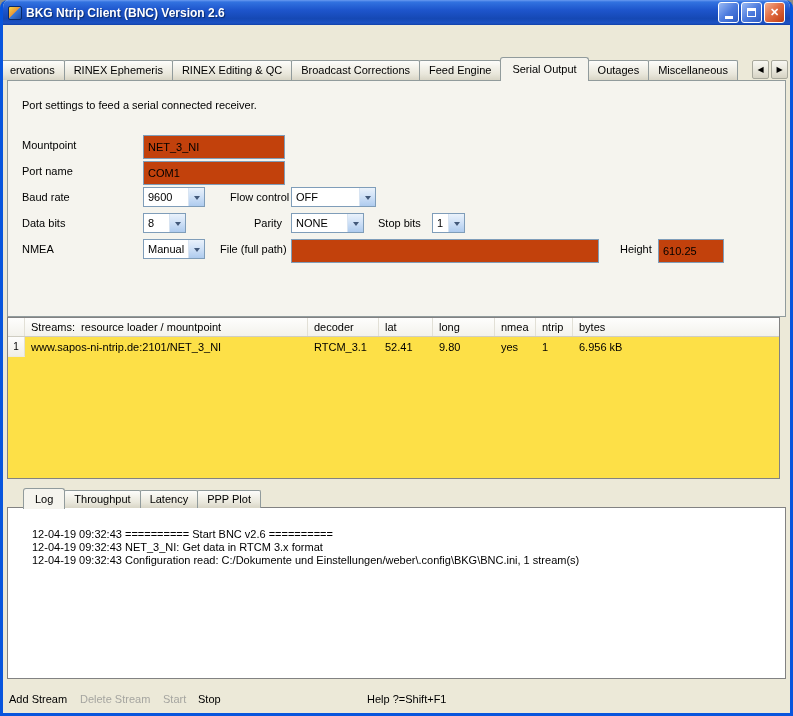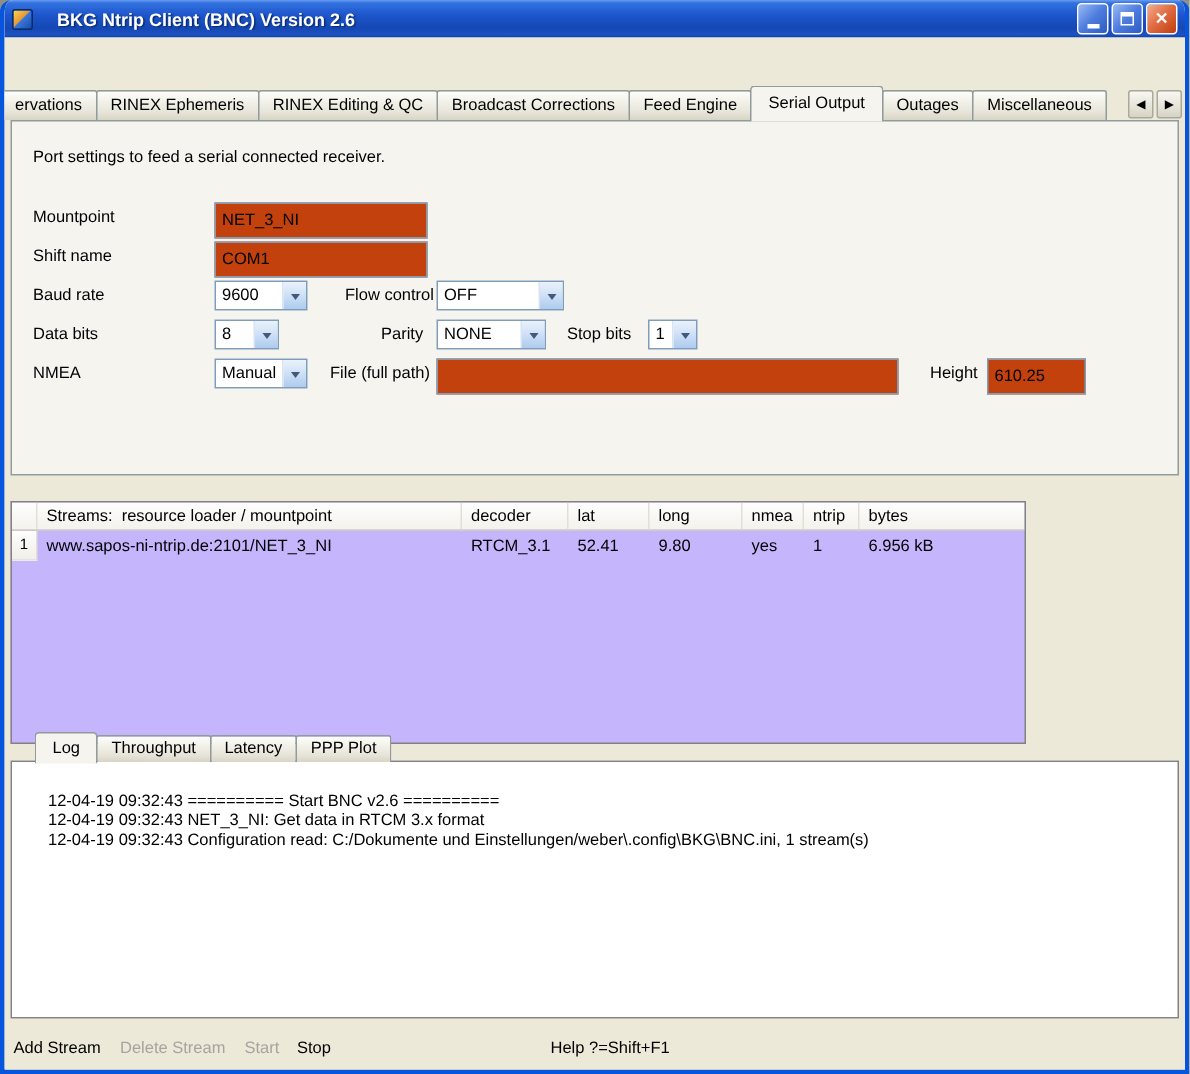--- a/index.html
+++ b/index.html
@@ -4,21 +4,21 @@
 <style>
   html,body{margin:0;padding:0;}
   body{background:#8f8f88;font-family:"Liberation Sans",sans-serif;}
   *{box-sizing:border-box;}
 
   .window{width:793px;height:716px;position:relative;background:#ECE9D8;
     border-left:3px solid #0855DD;border-right:3px solid #0855DD;border-bottom:3px solid #0855DD;
     border-radius:8px 8px 0 0;overflow:hidden;}
 
   
-  .titlebar{height:25px;border-radius:5px 5px 0 0;display:flex;align-items:center;padding:0 5px;gap:16px;
+  .titlebar{height:25px;border-radius:5px 5px 0 0;display:flex;align-items:center;padding:0 5px;gap:4px;
     background:linear-gradient(180deg,#6A9BF0 0%,#3272E0 8%,#1E55CC 40%,#1548B4 75%,#1C52C4 92%,#1140A8 100%);}
   .app-icon{width:14px;height:14px;border-radius:2px;flex:0 0 auto;
     background:linear-gradient(135deg,#F8D848 0%,#E89838 45%,#3878D8 50%,#1C4CA8 100%);
     border:1px solid #0A2A6A;}
   .title-text{flex:1;color:#fff;font-size:12px;font-weight:bold;text-shadow:1px 1px 1px #0A2A6A;
     white-space:nowrap;overflow:hidden;}
   .win-controls{display:flex;gap:2px;}
   .wbtn{width:21px;height:21px;border:1px solid #fff;border-radius:3px;display:flex;align-items:center;
     justify-content:center;color:#fff;font-size:11px;cursor:default;}
   .wbtn.min,.wbtn.max{background:linear-gradient(135deg,#9ABAF4 0%,#4E7CDE 50%,#2D5CC4 100%);}
@@ -66,22 +66,22 @@
   .lbl-baud{left:14px;top:106px;}        .cmb-baud{left:135px;top:106px;width:62px;}
   .lbl-flow{left:222px;top:106px;}       .cmb-flow{left:283px;top:106px;width:85px;}
   .lbl-databits{left:14px;top:132px;}    .cmb-databits{left:135px;top:132px;width:43px;}
   .lbl-parity{left:246px;top:132px;}     .cmb-parity{left:283px;top:132px;width:73px;}
   .lbl-stopbits{left:370px;top:132px;}   .cmb-stopbits{left:424px;top:132px;width:33px;}
   .lbl-nmea{left:14px;top:158px;}        .cmb-nmea{left:135px;top:158px;width:62px;}
   .lbl-filepath{left:212px;top:158px;}   .fld-filepath{left:283px;top:158px;width:308px;}
   .lbl-height{left:612px;top:158px;}     .fld-height{left:650px;top:158px;width:66px;}
 
   
-  .streams{position:absolute;top:292px;left:4px;width:677px;height:162px;background:#c4b5fd;
-    border:1px solid #828282;overflow:hidden;margin-top:17px;}
+  .streams{position:absolute;top:292px;left:4px;width:773px;height:162px;background:#fde047;
+    border:1px solid #828282;overflow:hidden;}
   .thead{display:flex;height:19px;font-size:11px;border-bottom:1px solid #CFCDC2;
     background:linear-gradient(180deg,#FEFEFD 0%,#F3F2EC 100%);}
   .th{padding:0 6px;line-height:18px;border-right:1px solid #E2E0D6;white-space:pre;overflow:hidden;}
   .corner{width:17px;flex:0 0 auto;border-right:1px solid #E2E0D6;}
   .c-mount{width:283px;flex:0 0 auto;}
   .c-decoder{width:71px;flex:0 0 auto;}
   .c-lat{width:54px;flex:0 0 auto;}
   .c-long{width:62px;flex:0 0 auto;}
   .c-nmea{width:41px;flex:0 0 auto;}
   .c-ntrip{width:37px;flex:0 0 auto;}
@@ -153,21 +153,21 @@
         <span class="scroll-btn">▶</span>
       </div>
     </div>
 
     <div class="tab-pane">
       <div class="desc">Port settings to feed a serial connected receiver.</div>
 
       <span class="lbl lbl-mountpoint">Mountpoint</span>
       <input class="txt fld-mountpoint" value="NET_3_NI" style="">
 
-      <span class="lbl lbl-portname">Shift name</span>
+      <span class="lbl lbl-portname">Port name</span>
       <input class="txt fld-portname" value="COM1" style="">
 
       <span class="lbl lbl-baud">Baud rate</span>
       <div class="combo cmb-baud">
         <span class="combo-val">9600</span>
         <span class="combo-btn">
             <span class="combo-arrow"></span>
           </span>
       </div>
       <span class="lbl lbl-flow">Flow control</span>

